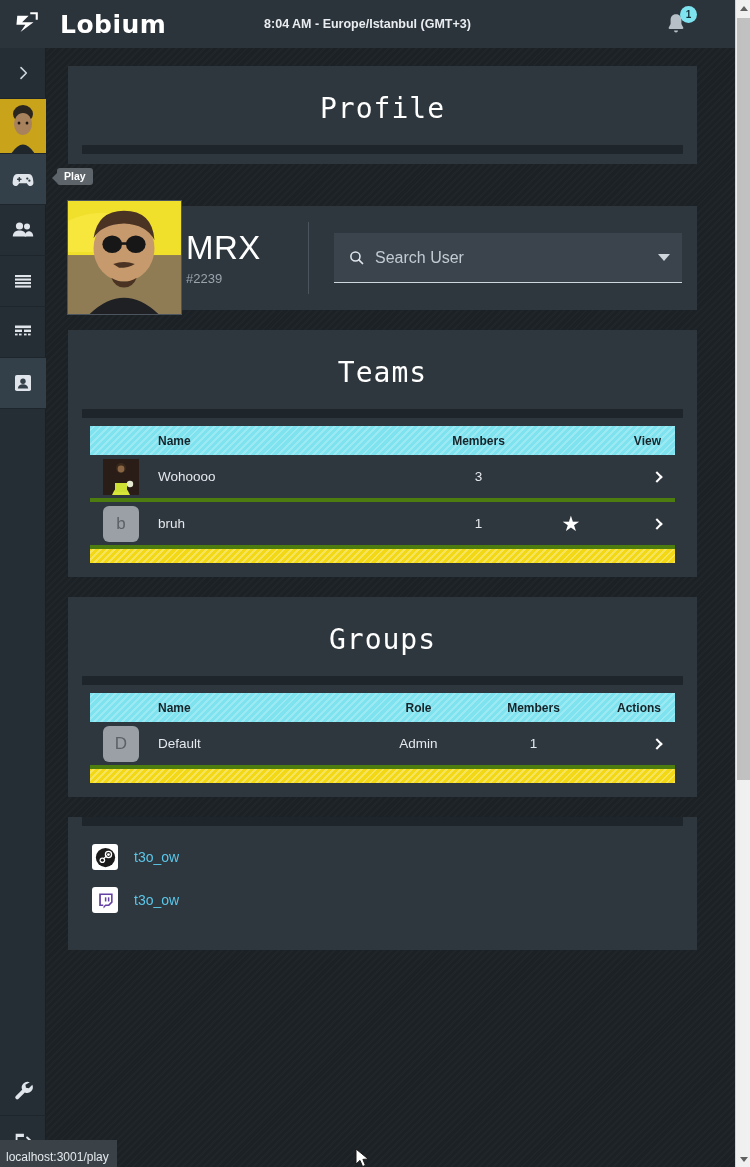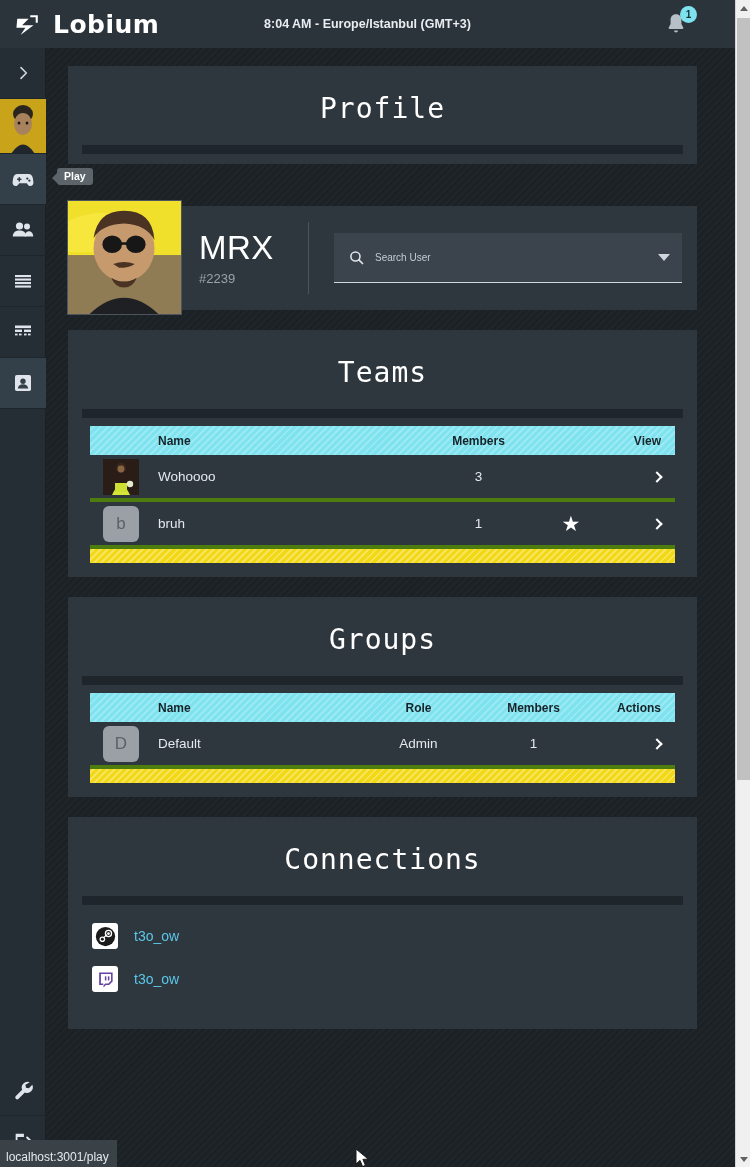--- a/index.html
+++ b/index.html
@@ -20,21 +20,21 @@
 
   
   #topbar {
     position: absolute; top: 0; left: 0;
     width: 735px; height: 48px;
     background: #2b333b;
     display: flex; align-items: center;
     z-index: 40;
   }
   .brand {
-    display: flex; align-items: flex-end; gap: 13px;
+    display: flex; align-items: flex-start; gap: 20px;
     margin-left: 14px;
   }
   .brand-mark { width: 26px; height: 26px; display:block; }
   .brand-text {
     color: #ffffff; font-size: 25px; letter-spacing: .5px;
     font-family: "DejaVu Sans", sans-serif; font-weight: 700;
   }
   .clock {
     position: absolute; left: 0; right: 0; text-align: center;
     color: #e9edf0; font-size: 12.5px; font-weight: 700;
@@ -131,21 +131,21 @@
     height: 104px;
     display: flex; align-items: stretch;
   }
   .pf-photo {
     width: 115px; height: 115px; margin: -6px 0 0 -1px;
     display: block; border: 1px solid #4c555d;
     flex: none;
   }
   .pf-name-col {
     display: flex; flex-direction: column; justify-content: center;
-    padding-left: 17px; min-width: 108px;
+    padding-left: 4px; min-width: 108px;
   }
   .pf-name {
     color: #ffffff; font-size: 33px; font-weight: 400;
     line-height: 1; letter-spacing: .5px;
   }
   .pf-tag { color: #9aa4ac; font-size: 13px; margin-top: 7px; }
   .pf-divider { width: 1px; background: #4b545c; margin: 16px 0 16px 18px; }
   .pf-search-wrap {
     flex: 1; display: flex; align-items: center;
     padding: 0 15px 0 25px;
@@ -153,21 +153,21 @@
   .search-box {
     width: 100%; height: 50px;
     background: #3b444d;
     border-bottom: 1px solid #cfd6dc;
     display: flex; align-items: center; gap: 10px;
     padding: 0 12px 0 14px;
     position: relative;
   }
   .search-input {
     flex: 1; background: transparent; border: none; outline: none;
-    color: #cfd6dc; font-size: 10px;
+    color: #cfd6dc; font-size: 16px;
     font-family: "Liberation Sans", sans-serif;
   }
   .search-input::placeholder { color: #c3cbd2; }
   .caret-down {
     width: 0; height: 0;
     border-left: 6px solid transparent;
     border-right: 6px solid transparent;
     border-top: 7px solid #cfd6dc;
     cursor: pointer;
   }
@@ -489,21 +489,20 @@
             <div class="c-role">Admin</div>
             <div class="c-members">1</div>
             <div class="c-view" style="width:70px"><span class="chev"></span></div>
           </div>
 
           <div class="tbl-foot"></div>
         </div>
       </div>
 
       <div class="card">
-        <div class="card-title">Connections</div>
         <div class="card-rule"></div>
 
         <div class="conn-list">
           <div class="conn-item">
             <div class="conn-icon">
               <svg width="21" height="21" viewBox="0 0 24 24">
                 <circle cx="12" cy="12" r="11" fill="#1b1b1b"></circle>
                 <circle cx="15.4" cy="8.6" r="3.5" fill="none" stroke="#ffffff" stroke-width="1.5"></circle>
                 <circle cx="15.4" cy="8.6" r="1.6" fill="#ffffff"></circle>
                 <circle cx="8.4" cy="15.2" r="3.2" fill="#ffffff"></circle>

